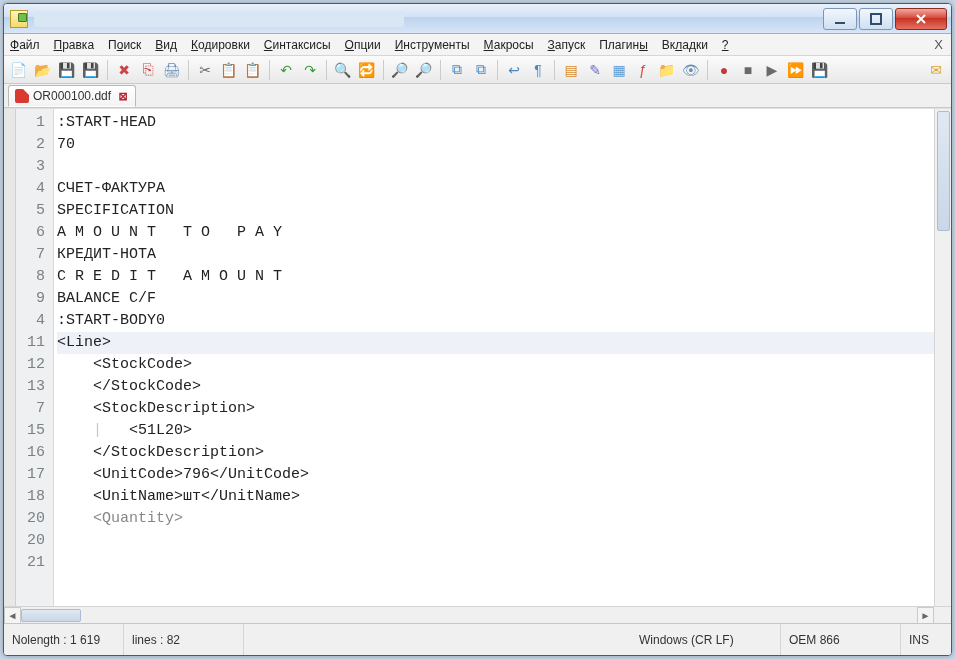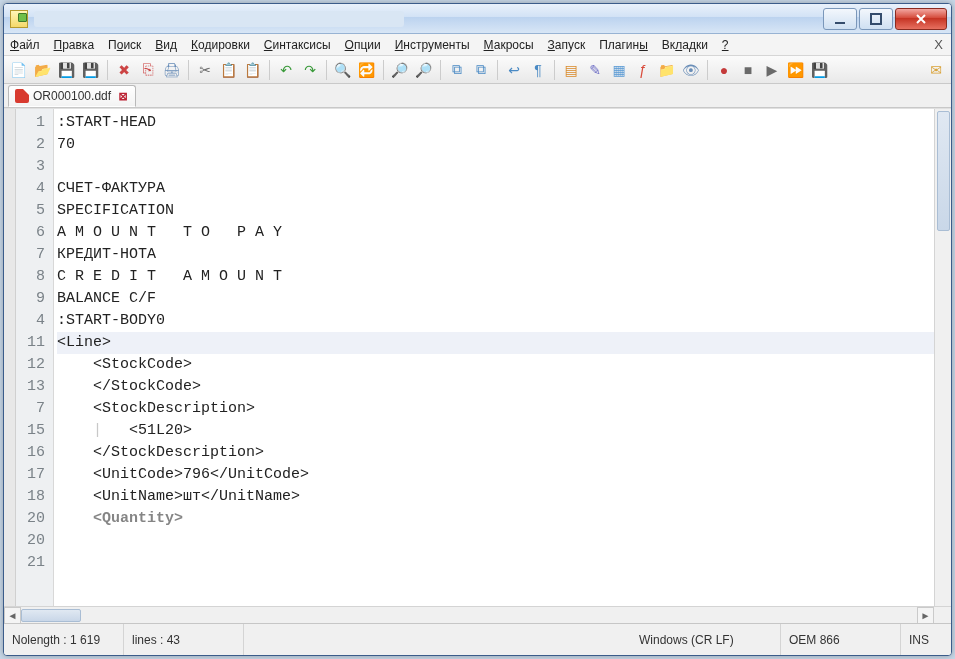--- a/index.html
+++ b/index.html
@@ -348,37 +348,37 @@
         <div class="line">BALANCE C/F</div>
         <div class="line">:START-BODY0</div>
         <div class="line hl">&lt;Line&gt;</div>
         <div class="line">    &lt;StockCode&gt;</div>
         <div class="line">    &lt;/StockCode&gt;</div>
         <div class="line">    &lt;StockDescription&gt;</div>
         <div class="line">    <span class="indent-guide">|</span>   &lt;51L20&gt;</div>
         <div class="line">    &lt;/StockDescription&gt;</div>
         <div class="line">    &lt;UnitCode&gt;796&lt;/UnitCode&gt;</div>
         <div class="line">    &lt;UnitName&gt;шт&lt;/UnitName&gt;</div>
-        <div class="line" style="opacity: 0.55; font-weight: bold;">    &lt;Quantity&gt;</div>
+        <div class="line" style="opacity: 0.55;">    &lt;Quantity&gt;</div>
       </div>
     <div class="vscroll">
       <div class="thumb"></div>
     </div>
   </div>
 
   <div class="hscroll-row">
     <div class="harrow">◄</div>
     <div class="htrack">
       <div class="hthumb"></div>
     </div>
     <div class="harrow">►</div>
     <div class="corner"></div>
   </div>
 
   <div class="statusbar">
     <div class="cell grow" style="width:120px">Nolength : 1 619</div>
-    <div class="cell grow" style="width:120px">lines : 43</div>
+    <div class="cell grow" style="width:120px">lines : 82</div>
     <div class="spacer"></div>
     <div class="cell" style="width:150px">Windows (CR LF)</div>
     <div class="cell" style="width:120px">OEM 866</div>
     <div class="cell" style="width:50px;border-right:none">INS</div>
   </div>
 </div>
 
 </body></html>

